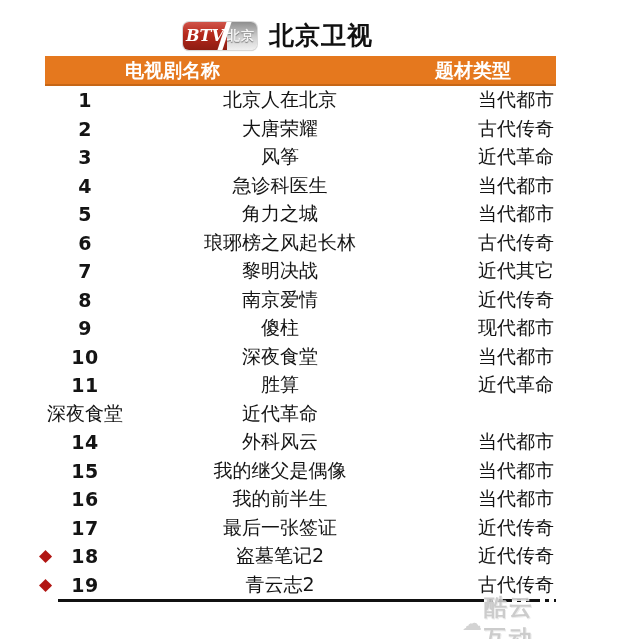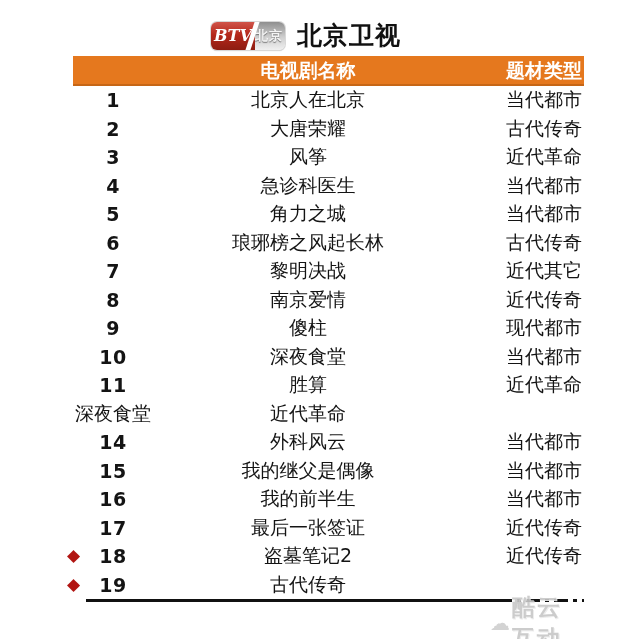--- a/index.html
+++ b/index.html
@@ -9,21 +9,20 @@
   }
   *{margin:0;padding:0;box-sizing:border-box;}
   html,body{background:#ffffff;}
   .page{
     position:relative;
     width:556px;height:639px;
     background:#ffffff;
     overflow:hidden;
     font-family:"DejaVu Sans","Liberation Sans",sans-serif;
     color:#141414;
-    margin-left:28px;
   }
   
   .chan-header{
     position:absolute;top:19px;left:183px;
     display:flex;align-items:center;
   }
   .btv-logo{
     position:relative;
     width:74px;height:28px;
     border-radius:6px;
@@ -68,21 +67,21 @@
   .thead{
     display:grid;
     grid-template-columns:80px 310px 162px;
     align-items:center;
     height:30px;
     background:var(--accent);
     box-shadow:inset 0 -2px 0 rgba(140,70,10,.35);
     color:#ffffff;
     font-size:19px;font-weight:bold;
   }
-  .th{text-align:center;}
+  .th{}
   .row{
     display:grid;
     grid-template-columns:80px 310px 162px;
     align-items:center;
     height:28.5px;
     font-size:19px;
   }
   .col-num{position:relative;text-align:center;}
   .num{font-weight:bold;letter-spacing:0.5px;}
   .diamond{
@@ -229,20 +228,21 @@
           <div class="col-name">最后一张签证</div>
           <div class="col-genre">近代传奇</div>
         </div>
         <div class="row">
           <div class="col-num"><span class="diamond" style="visibility:visible">◆</span><span class="num">18</span></div>
           <div class="col-name">盗墓笔记2</div>
           <div class="col-genre">近代传奇</div>
         </div>
         <div class="row">
           <div class="col-num"><span class="diamond" style="visibility:visible">◆</span><span class="num">19</span></div>
+          <div class="col-name">青云志2</div>
           <div class="col-genre">古代传奇</div>
         </div>
       </div>
 
     <div class="bottom-line">
       <div class="bl-solid"></div>
       <div class="bl-dash"></div>
     </div>
   </div>
 

